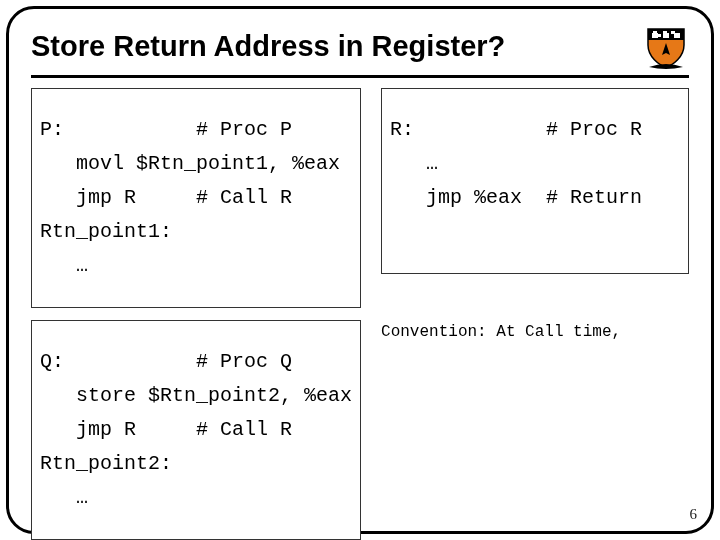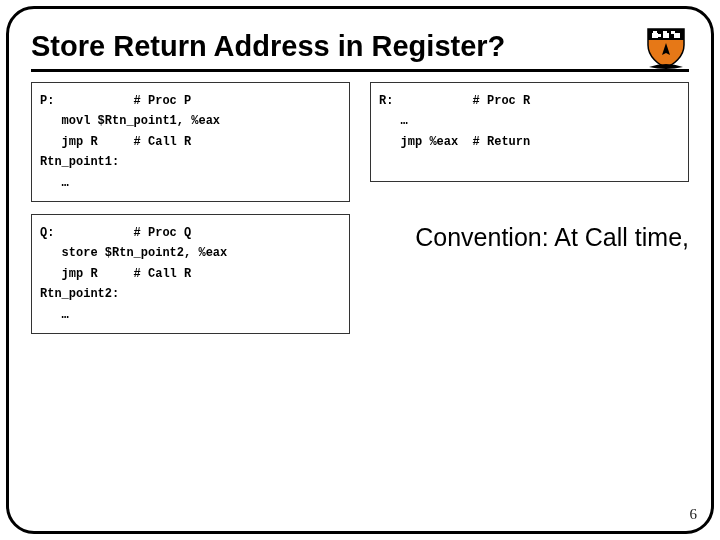--- a/index.html
+++ b/index.html
@@ -16,51 +16,52 @@
     top: 6px; left: 6px; right: 6px; bottom: 6px;
     border: 3px solid #000;
     border-radius: 28px;
     padding: 14px 22px 10px 22px;
   }
   .title-row {
     display: flex;
     align-items: center;
     justify-content: space-between;
     border-bottom: 3px solid #000;
+    padding-bottom: 6px;
     margin-bottom: 10px;
   }
   .title {
     font-size: 29px;
     font-weight: bold;
     color: #000;
   }
   .shield {
     width: 46px;
     height: 46px;
   }
   .content {
     display: flex;
     gap: 20px;
   }
   .col-left { flex: 1 1 50%; display: flex; flex-direction: column; gap: 12px; }
-  .col-right { flex: 1 1 50%; display: flex; flex-direction: column; gap: 4px; }
+  .col-right { flex: 1 1 50%; display: flex; flex-direction: column; gap: 12px; }
   .code-box {
     border: 1px solid #333;
     background: #fff;
-    padding: 8px 8px;
+    padding: 24px 8px;
     font-family: "Courier New", Courier, monospace;
-    font-size: 12px;
-    font-weight: bold;
+    font-size: 20px;
+    font-weight: normal;
     line-height: 1.7;
     white-space: pre;
   }
   .caption {
-    font-family: Liberation Sans, sans-serif;
-    font-size: 25px;
-    text-align: right;
+    font-family: Liberation Mono, monospace;
+    font-size: 16px;
+    text-align: left;
     margin-top: 36px;
     line-height: 1.25;
   }
   .pagenum {
     position: absolute;
     right: 14px;
     bottom: 8px;
     font-family: "Times New Roman", Times, serif;
     font-size: 15px;
     color: #222;

